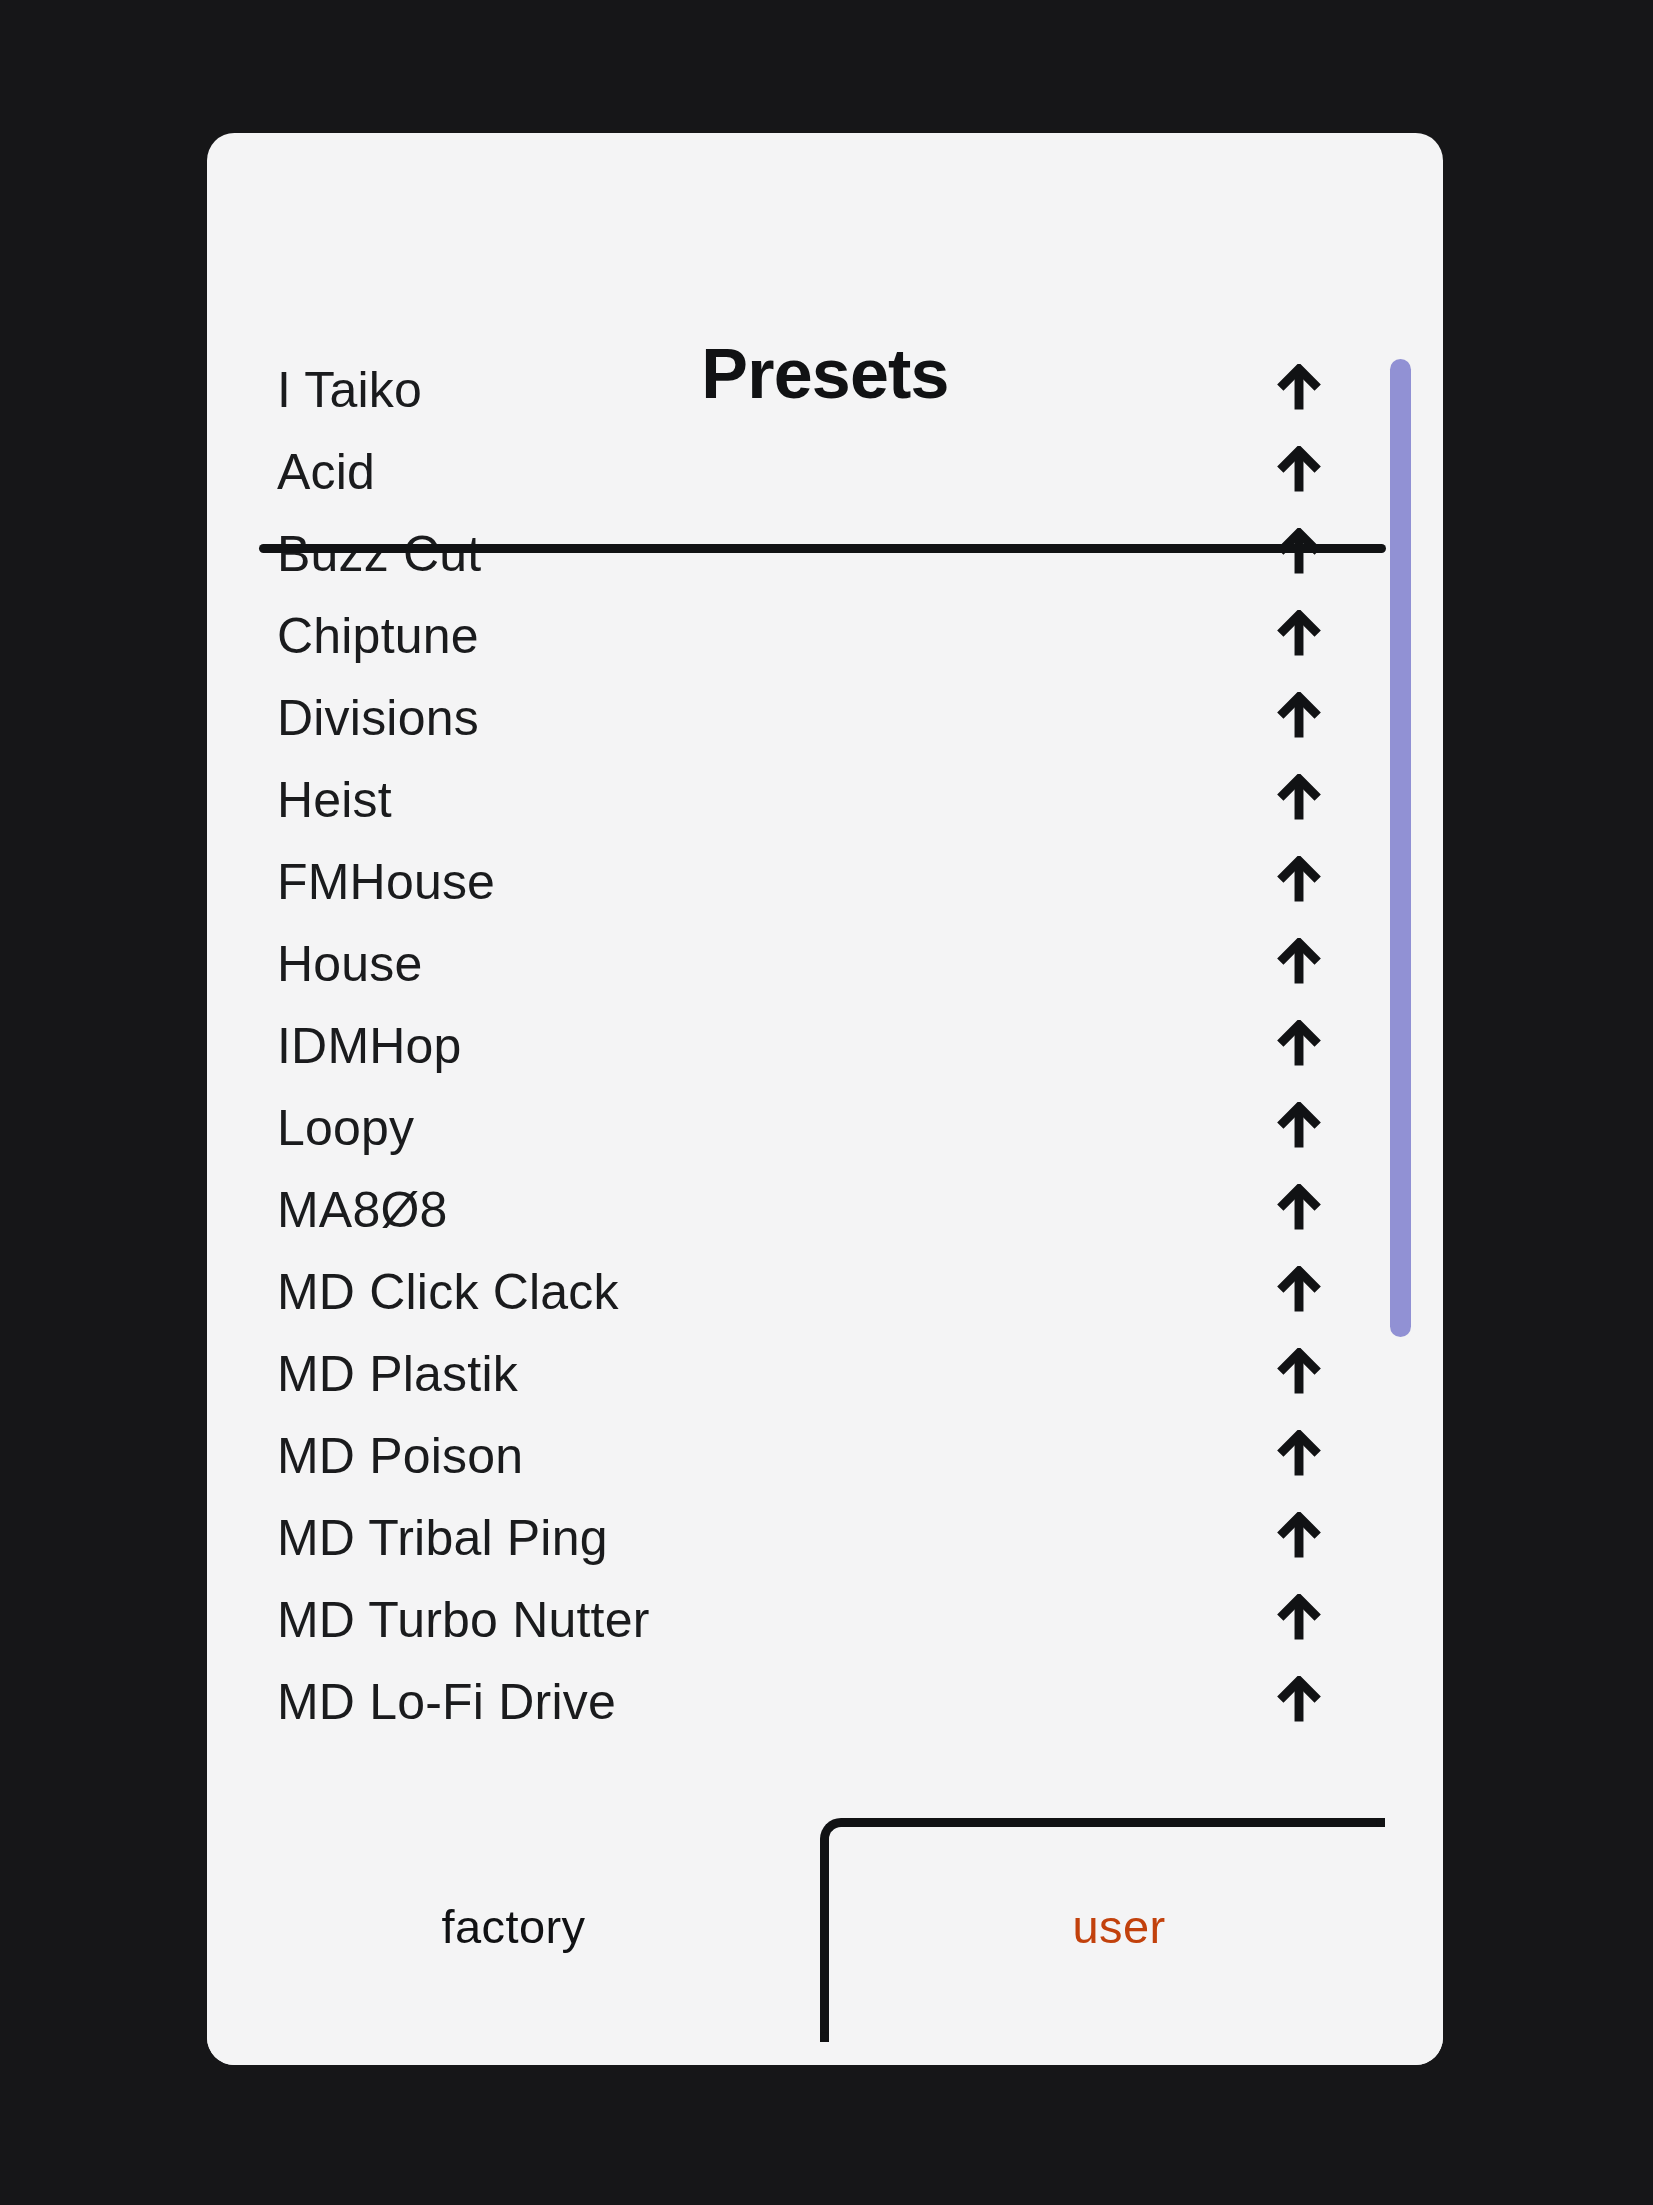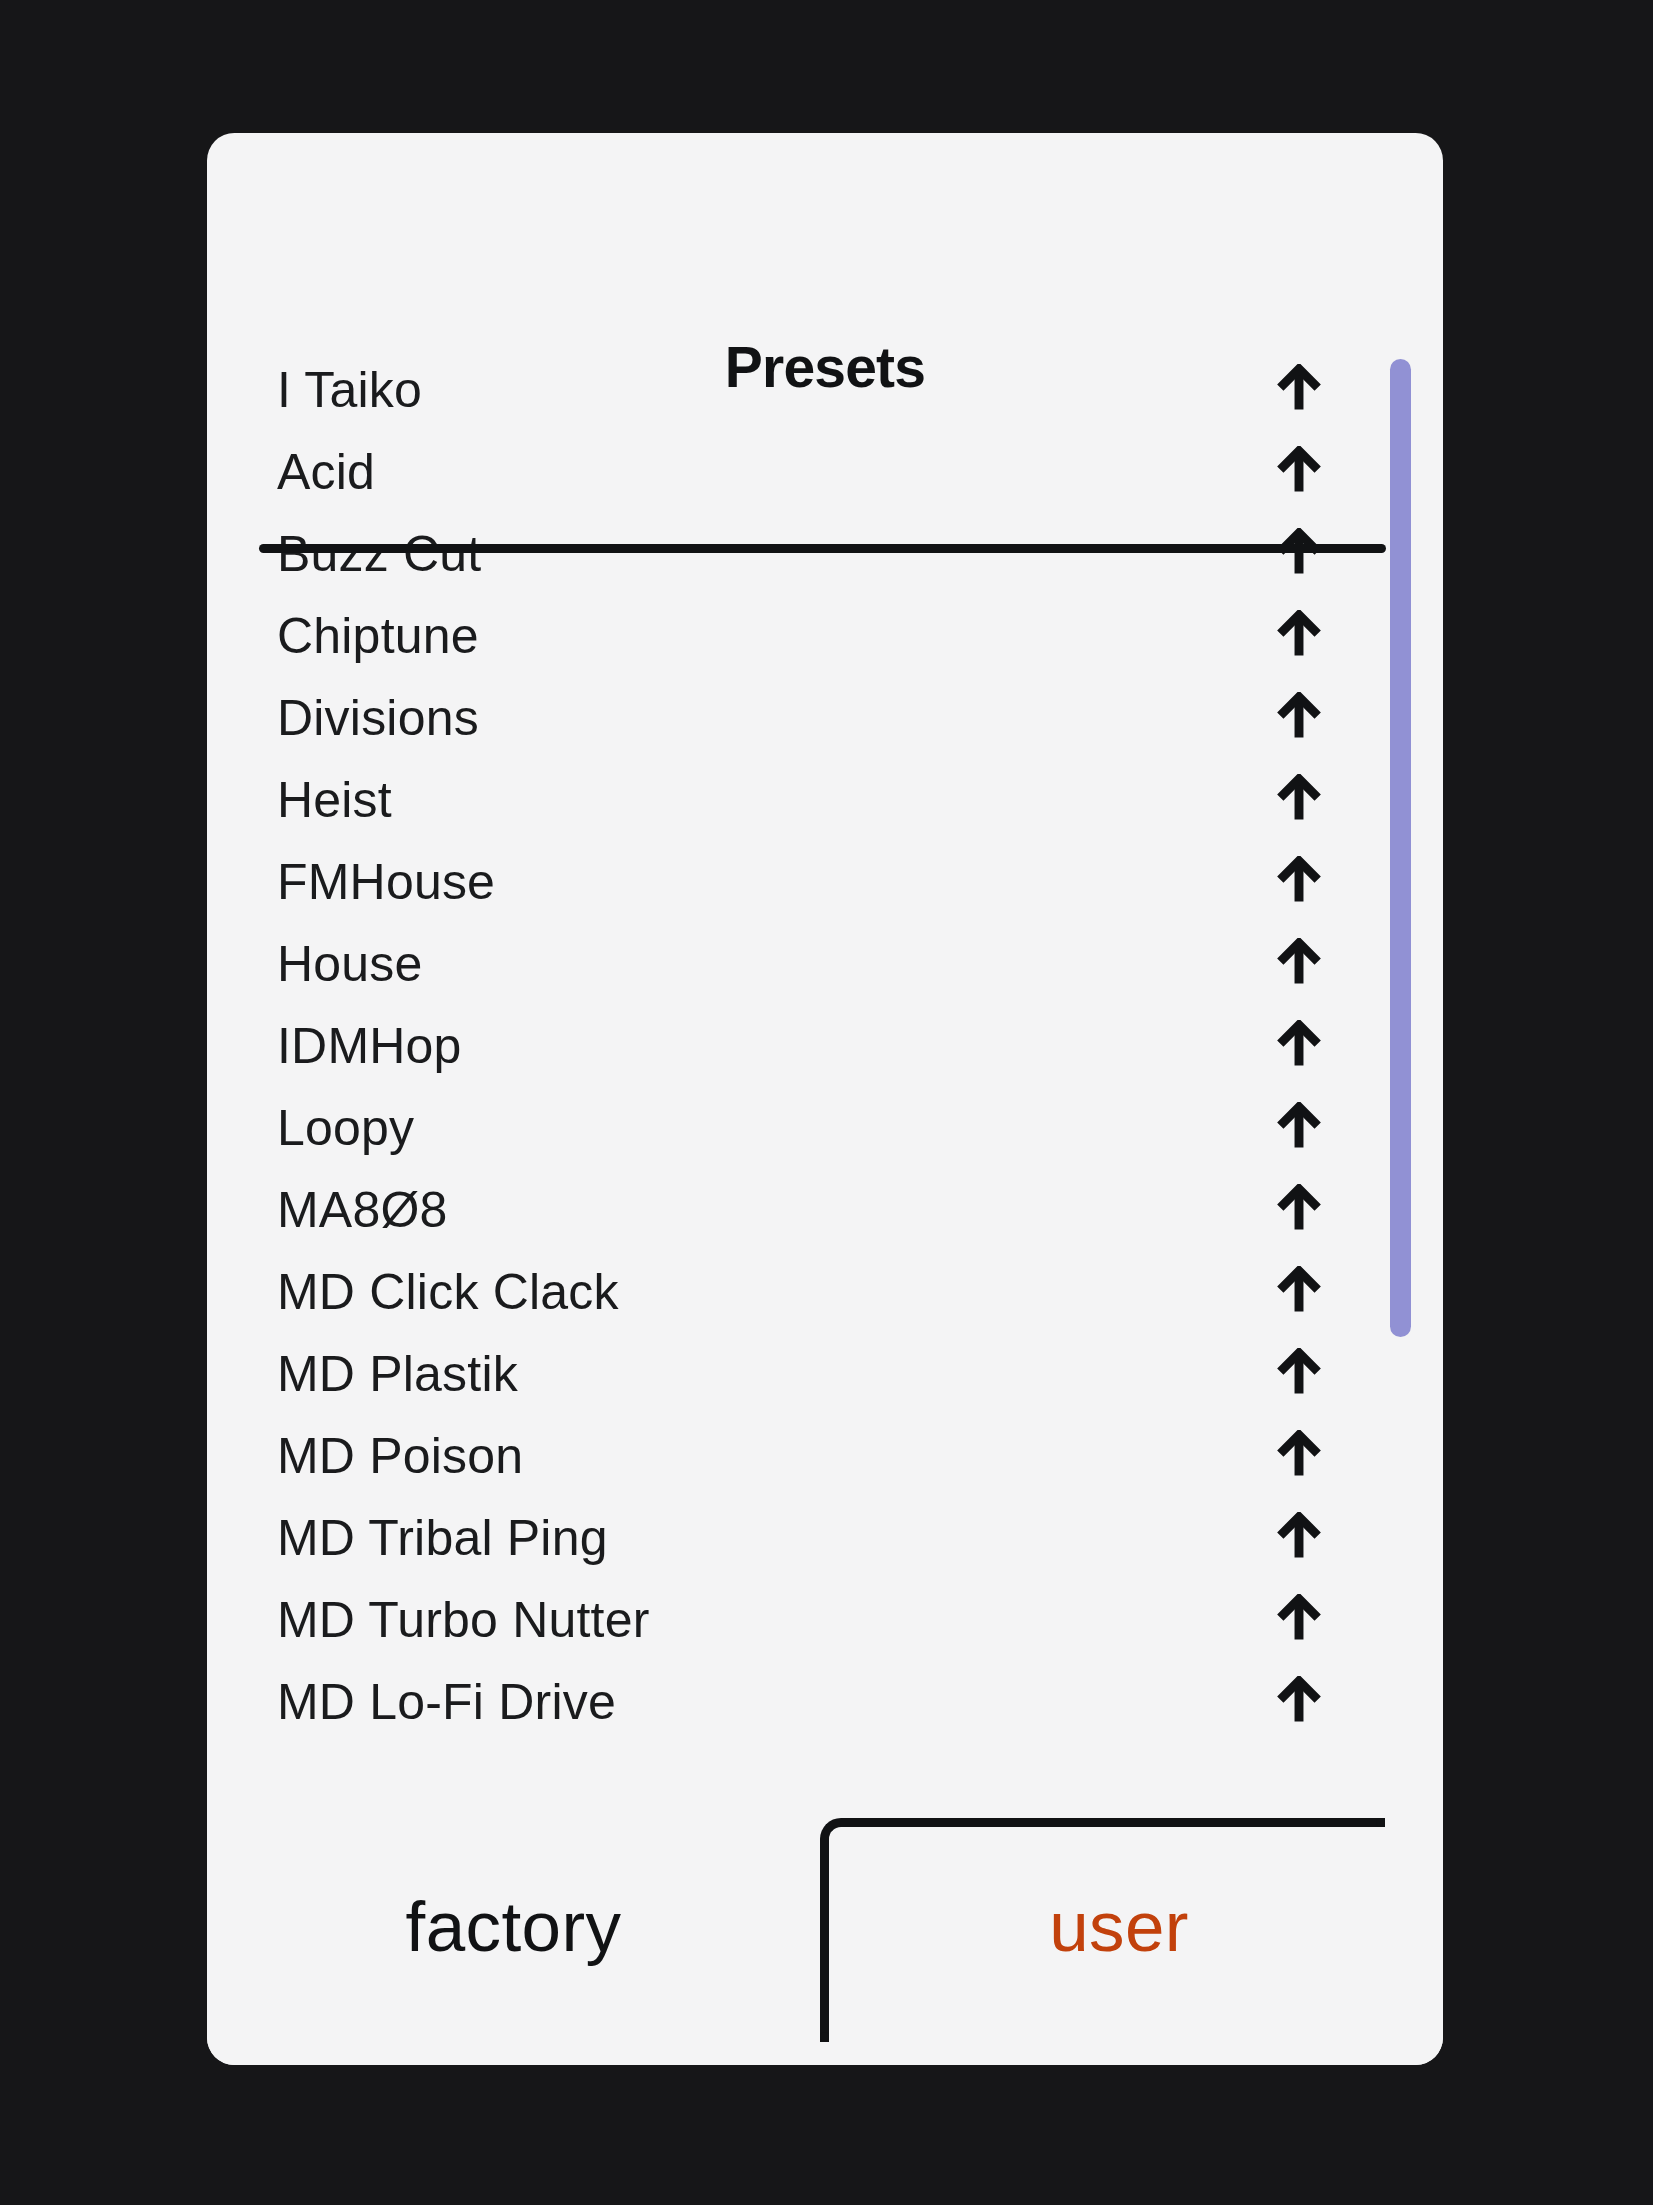--- a/index.html
+++ b/index.html
@@ -34,21 +34,21 @@
     overflow: hidden;
   }
 
   
   #title {
     position: absolute;
     left: 0;
     top: 206px;
     width: 1236px;
     text-align: center;
-    font-size: 57px;
+    font-size: 70px;
     font-weight: 600;
     letter-spacing: -0.8px;
     color: #111214;
     line-height: 1;
   }
 
   
   #title-divider {
     position: absolute;
     left: 52px;
@@ -169,21 +169,21 @@
     border-radius: 4.8px;
   }
 
   .tab {
     position: absolute;
     top: 47px;
     height: 161px;
     display: flex;
     align-items: center;
     justify-content: center;
-    font-size: 71px;
+    font-size: 47px;
     line-height: 1;
     letter-spacing: 0.4px;
   }
   #tab-factory {
     left: 48px;
     width: 517px;
     color: #111214;
     font-weight: 400;
   }
   #tab-user {

